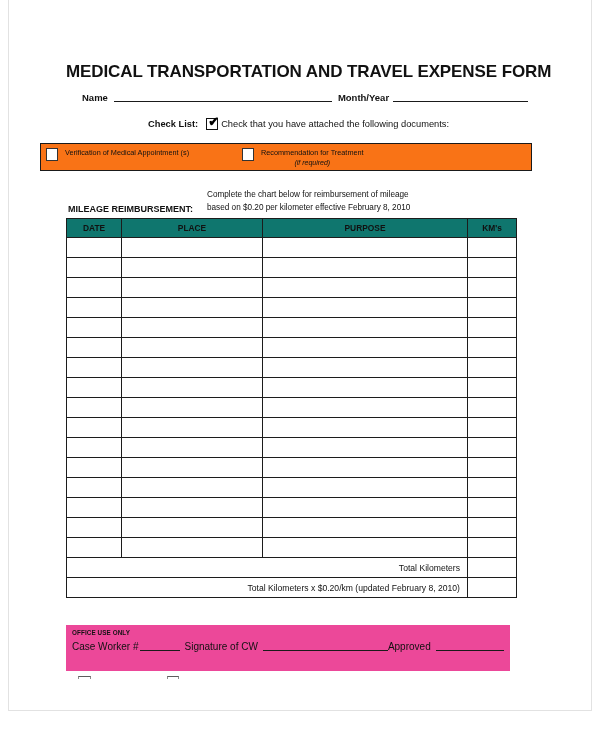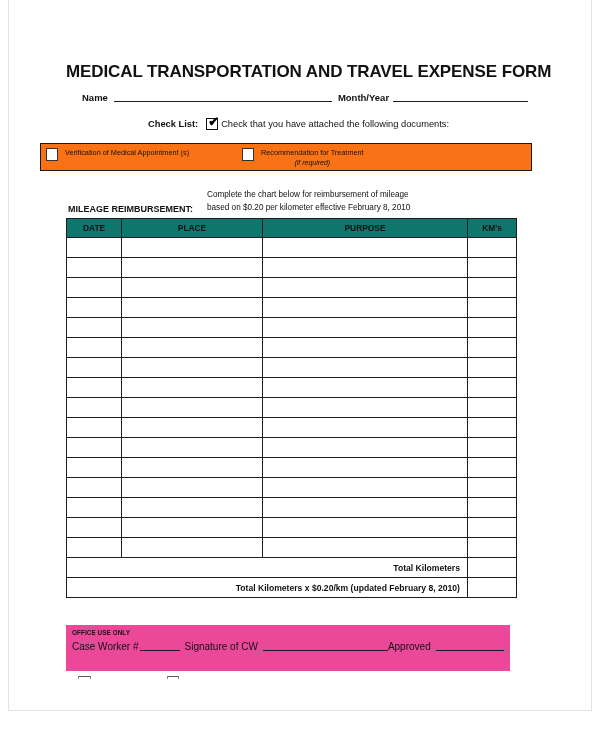--- a/index.html
+++ b/index.html
@@ -186,21 +186,21 @@
     height: 19px;
   }
   .col-date  { width: 55px; }
   .col-place { width: 141px; }
   .col-purp  { width: 205px; }
   .col-km    { width: 49px; }
 
   .mileage-table td.total-label {
     text-align: right;
     font-size: 8.6px;
-    font-weight: bold;
+    font-weight: normal;
     padding-right: 7px;
   }
 
   
   .office-box {
     position: absolute;
     left: 66px;
     top: 625px;
     width: 444px;
     height: 46px;

